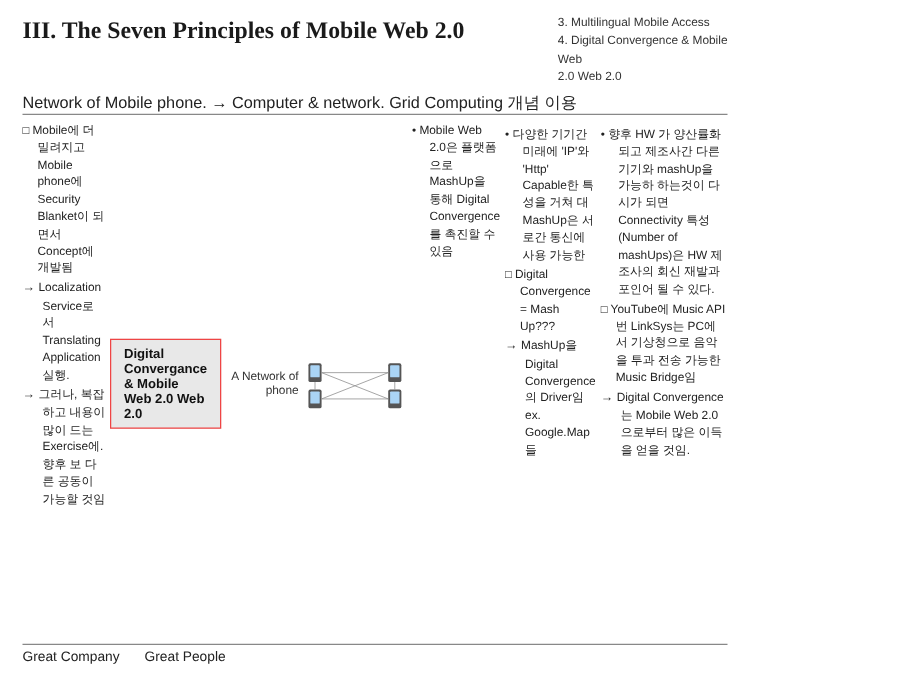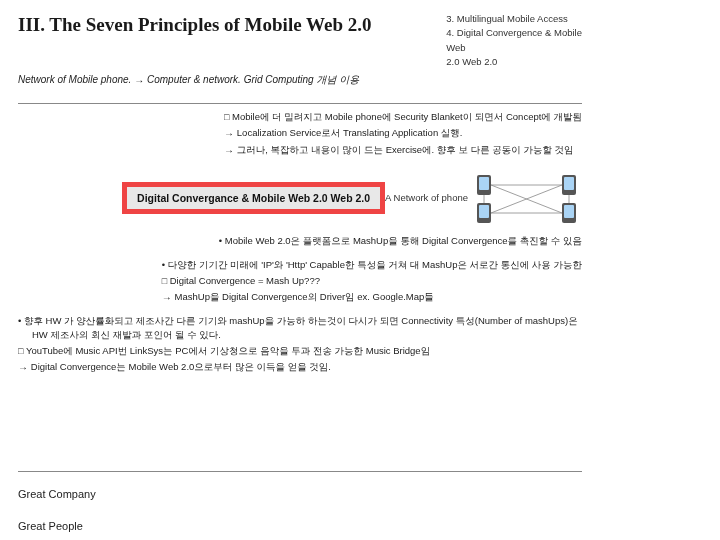--- a/index.html
+++ b/index.html
@@ -44,41 +44,39 @@
       font-size: 9.5px;
       color: #333;
       text-align: left;
       line-height: 1.5;
       max-width: 200px;
       padding-top: 2px;
     }
 
     
     .subtitle-line {
-      font-size: 10px;
-      color: #222;
-      margin-bottom: 16px;
+      font-size: 13px;
+      color: #222;
+      margin-bottom: 0;
       line-height: 1.4;
-      font-style: italic;
     }
 
     
     .divider {
       border: none;
       border-top: 1.5px solid #888;
       margin-bottom: 6px;
     }
 
     
     .content-area {
       flex: 1;
       display: flex;
-      flex-direction: column;
+      flex-direction: row;
       gap: 4px;
-      align-items: flex-end;
     }
 
     .bullet-block {
       display: flex;
       flex-direction: column;
       gap: 2px;
       margin-bottom: 3px;
     }
 
     .bullet-item {
@@ -117,43 +115,43 @@
     .banner-row {
       display: flex;
       flex-direction: row;
       align-items: center;
       justify-content: space-between;
       margin: 6px 0 5px 0;
     }
 
     .banner-box {
       background: #e8e8e8;
-      border: 5px solid #ef4444;
+      border: 1px solid #ef4444;
       padding: 5px 10px;
       font-size: 10.5px;
       font-weight: bold;
       color: #111;
     }
 
     .network-label {
       font-size: 9.5px;
       color: #333;
       text-align: right;
       display: flex;
       align-items: center;
       gap: 4px;
     }
 
     
     .footer {
       margin-top: auto;
       border-top: 1.5px solid #888;
-      padding-top: 16px;
-      display: flex;
-      flex-direction: column;
+      padding-top: 4px;
+      display: flex;
+      flex-direction: row;
       gap: 20px;
     }
 
     .footer-text {
       font-size: 11px;
       color: #222;
       font-weight: 500;
     }
 
     

